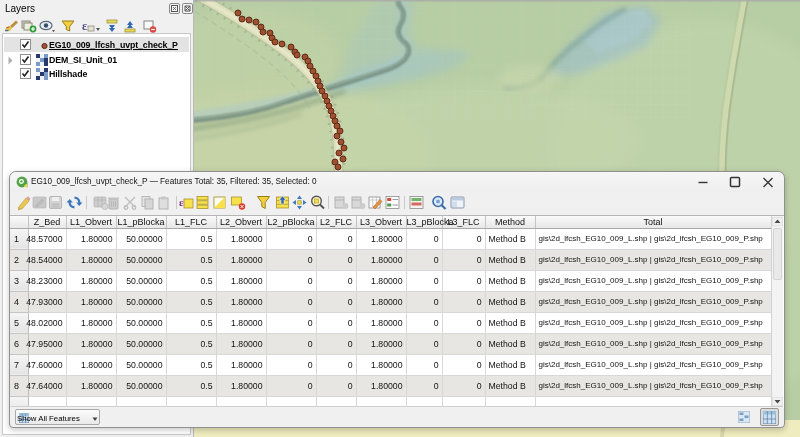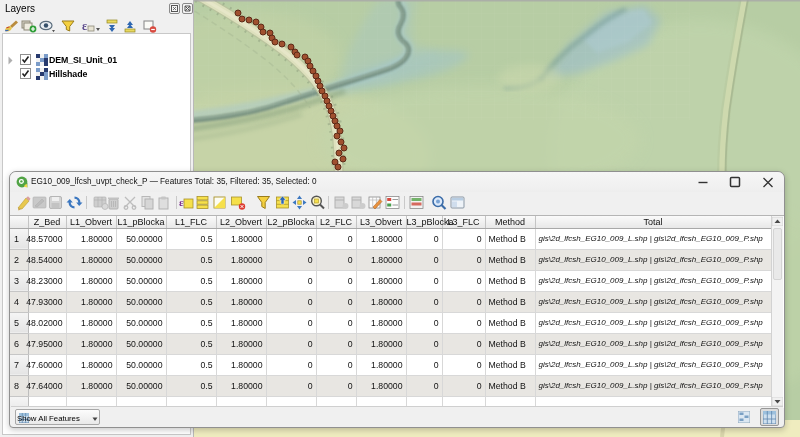--- a/index.html
+++ b/index.html
@@ -17,21 +17,21 @@
 .cb { position:absolute; left:16px; top:1px; width:11px; height:11px; background:#fff; border:1px solid #8f8f8f; } .cb svg, .pbtn svg { display:block; margin:0 auto; }
 
 #win { position:absolute; left:9px; top:171px; width:776px; height:257px; background:#f0f0f0; border:1px solid #909090; border-radius:7px 7px 4px 4px; box-shadow:0 2px 6px rgba(0,0,0,0.22); }
 #titlebar { position:absolute; left:0; top:0; right:0; height:20px; background:linear-gradient(#f6f6f6,#eeeeee); border-radius:7px 7px 0 0; }
 #titletext { position:absolute; left:21px; top:5px; font-size:8.2px; color:#111; white-space:nowrap; }
 #toolbar { position:absolute; left:0; top:20px; right:0; height:22px; }
 #tablewrap { position:absolute; left:0px; top:43px; width:774px; height:193px; background:#fff; border-top:1px solid #b5b5b5; overflow:hidden; }
 table { border-collapse:collapse; table-layout:fixed; width:761px; font-size:9px; color:#111; }
 th { height:12px; font-weight:normal; font-size:9px; background:linear-gradient(#fafafa,#e7e7e7); border-right:1px solid #c4c4c4; border-bottom:1px solid #a8a8a8; white-space:nowrap; overflow:visible; padding:0; text-align:center;margin-left:48px; }
 td { height:21px; border-right:1px solid #d8d8d8; border-bottom:1px solid #d8d8d8; white-space:nowrap; padding:0 3px 0 2px; text-align:right; direction:rtl; font-size:8.7px; }
-td.l { text-align:left; padding:0 1px 0 3px; direction:ltr; } td.src { font-size:8px;font-style:italic; }
+td.l { text-align:left; padding:0 1px 0 3px; direction:ltr; } td.src { font-size:8px; }
 tr.alt td { background:#e8e6e2; }
 td.rn { background:linear-gradient(#f5f5f5,#e4e4e4); border-right:1px solid #bdbdbd; border-bottom:1px solid #c6c6c6; text-align:left; padding-left:4px; direction:ltr; font-size:9px; }
 #vscroll { position:absolute; right:1px; top:44px; width:12px; height:192px; background:#f3f3f3; border-left:1px solid #d2d2d2; }
 #statusbar { position:absolute; left:1px; right:1px; bottom:1px; height:20px; background:#f0f0f0; border-top:1px solid #cfcfcf; border-radius:0 0 3px 3px; }
 #saf { position:absolute; left:4px; top:2px; width:85px; height:16px; background:linear-gradient(#fcfcfc,#e9e9e9); border:1px solid #a8a8a8; border-radius:2px; font-size:7.8px; color:#000; white-space:nowrap; }
 </style>
 </head>
 <body>
 <div id="stage">
   <svg id="map" width="800" height="437" viewBox="0 0 800 437">
@@ -172,20 +172,31 @@
       <path d="M105 6 l3 4 3 -4 Z M105 9 l3 4 3 -4 Z" fill="#2e66b0"></path>
 
       <rect x="121" y="10" width="10" height="3" fill="#e8d95f" stroke="#948824" stroke-width="0.7"></rect>
       <path d="M123 9 l3 -4 3 4 Z M123 6 l3 -4 3 4 Z" fill="#2e66b0"></path>
 
       <rect x="140" y="2" width="9" height="8" fill="#fbfbf7" stroke="#8f8f8f" stroke-width="1.1"></rect>
       <circle cx="149" cy="10.5" r="3.2" fill="#d84a3f"></circle>
         <path d="M147.2 10.5 H150.8" stroke="#fff" stroke-width="1.2"></path>
     </svg>
     <div id="tree">
+      <div class="trow" style="top:3px; background:#e3e3e3; height:15px;">
+        <div class="cb" style="top:2px;">
+            <svg width="9" height="9" viewBox="0 0 9 9">
+              <path d="M1.5 4.5 L3.5 7 L7.5 1.5" fill="none" stroke="#222" stroke-width="1.6"></path>
+            </svg>
+          </div>
+        <svg width="9" height="9" style="position:absolute;left:36px;top:5px;">
+            <circle cx="4.5" cy="4" r="2.6" fill="#a24f33" stroke="#5d2b18"></circle>
+          </svg>
+        <div class="lname" style="top:3px; text-decoration:underline;">EG10_009_lfcsh_uvpt_check_P</div>
+      </div>
       <div class="trow" style="top:19px;">
         <svg width="7" height="9" style="position:absolute;left:3px;top:3px;">
             <path d="M1.5 0.5 L5.5 4.5 L1.5 8.5 Z" fill="#aeaeae"></path>
           </svg>
         <div class="cb">
             <svg width="9" height="9" viewBox="0 0 9 9">
               <path d="M1.5 4.5 L3.5 7 L7.5 1.5" fill="none" stroke="#222" stroke-width="1.6"></path>
             </svg>
           </div>
         <svg width="12" height="12" style="position:absolute;left:32px;top:1px;">

